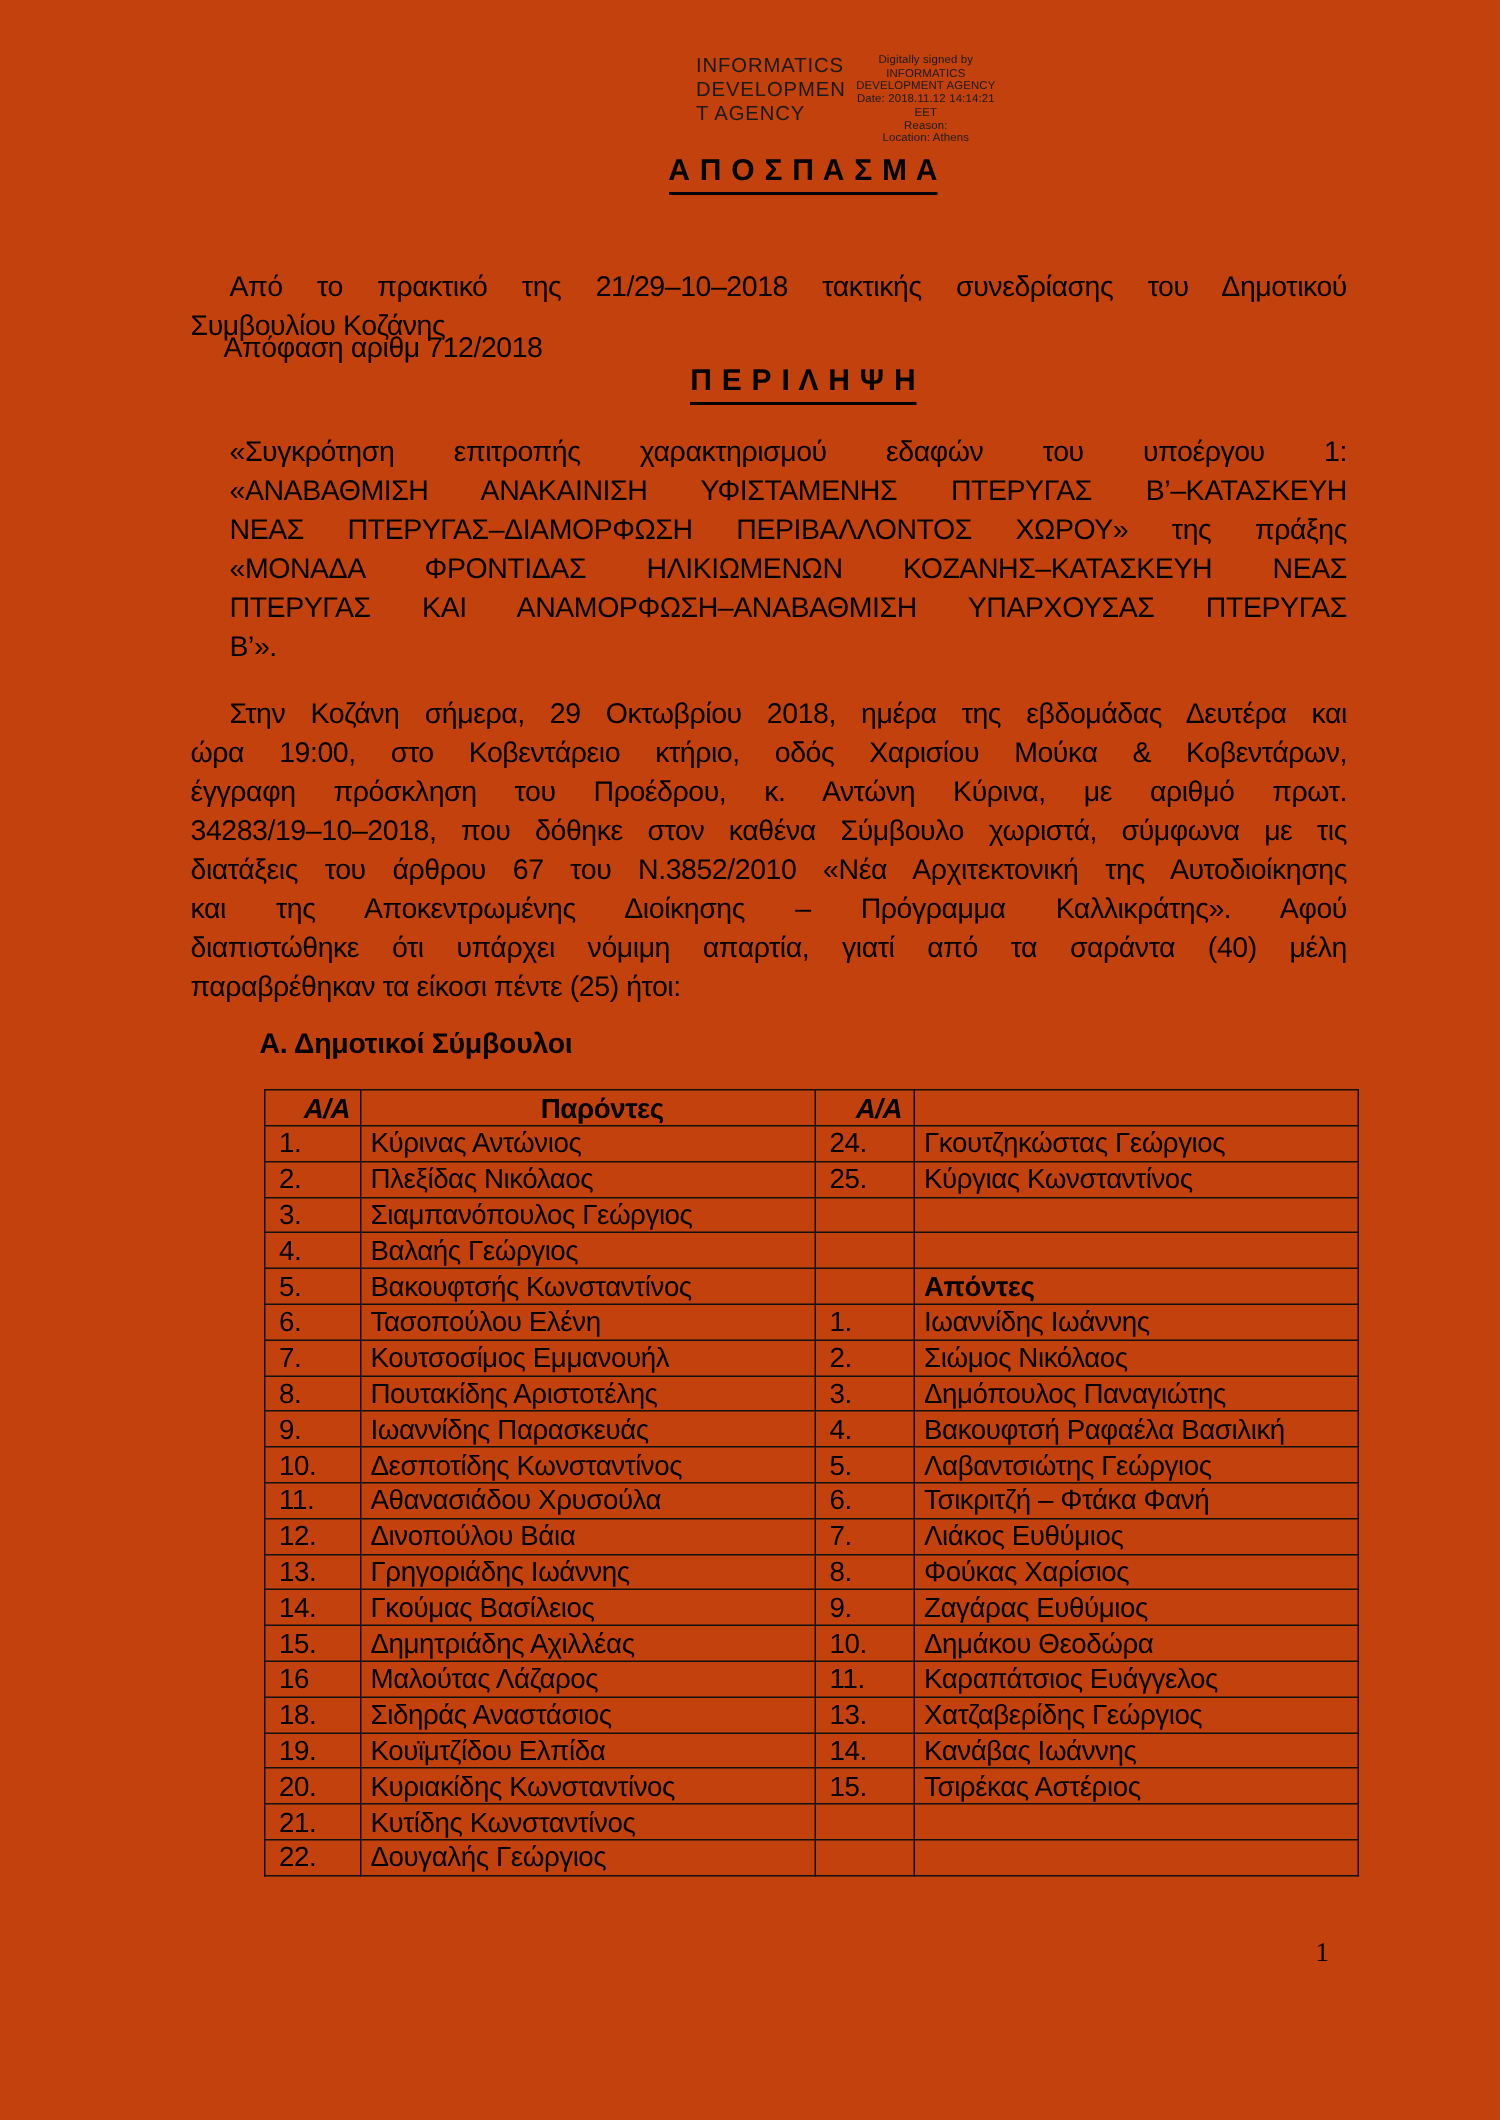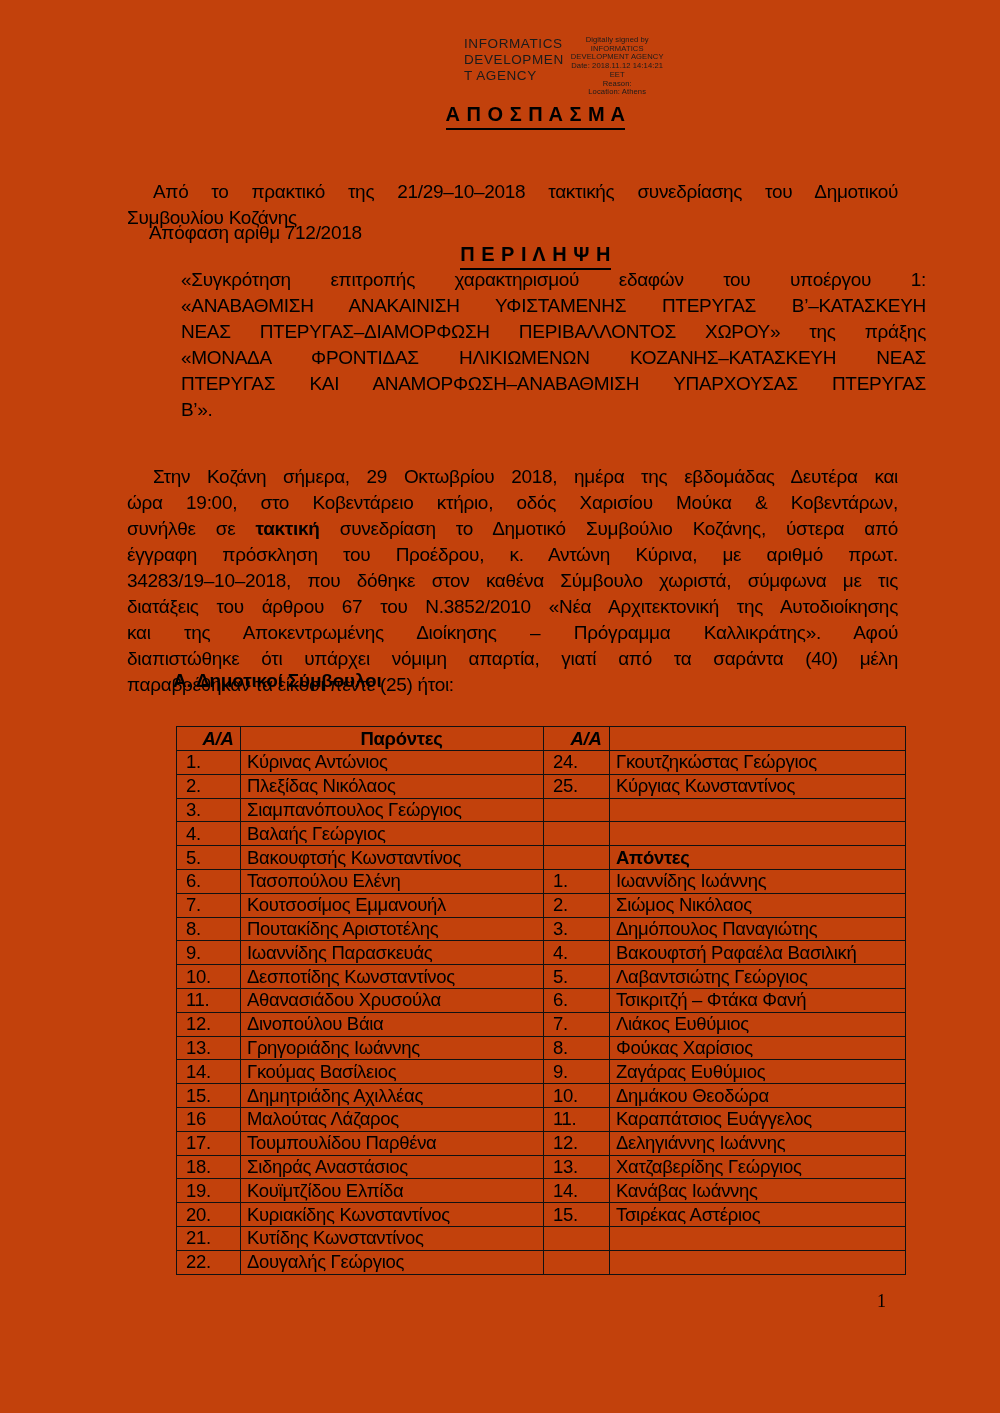--- a/index.html
+++ b/index.html
@@ -37,25 +37,25 @@
   .para {
     position: absolute; left: 127px; width: 771px;
     font-size: 19px; letter-spacing: -0.3px;
   }
   .line { line-height: 26px; }
   .just { text-align: justify; text-align-last: justify; }
   .indent { text-indent: 26px; }
   #intro-para { top: 146px; margin-top: 33px; }
   #decision-block { top: 220px; }
   #decision-block .line { text-indent: 22px; }
-  #subject-para { top: 267px; left: 153px; width: 745px; margin-left: 28px; }
+  #subject-para { top: 289px; left: 153px; width: 745px; }
   #body-para { top: 464px; }
 
   #council-heading {
-    position: absolute; top: 668px; left: 173px;
+    position: absolute; top: 684px; left: 173px;
     font-size: 19px; font-weight: bold; letter-spacing: -0.2px; line-height: 26px;
   }
 
   
   #attendance-table {
     position: absolute; top: 726px; left: 176px;
     border-collapse: collapse; table-layout: fixed; width: 729px;
     font-size: 18.5px; letter-spacing: -0.3px;
   }
   #attendance-table col.c1 { width: 64px; }
@@ -121,21 +121,20 @@
       <div class="line just"><span>«ΑΝΑΒΑΘΜΙΣΗ ΑΝΑΚΑΙΝΙΣΗ ΥΦΙΣΤΑΜΕΝΗΣ ΠΤΕΡΥΓΑΣ Β’–ΚΑΤΑΣΚΕΥΗ</span></div>
       <div class="line just"><span>ΝΕΑΣ ΠΤΕΡΥΓΑΣ–ΔΙΑΜΟΡΦΩΣΗ ΠΕΡΙΒΑΛΛΟΝΤΟΣ ΧΩΡΟΥ» της πράξης</span></div>
       <div class="line just"><span>«ΜΟΝΑΔΑ ΦΡΟΝΤΙΔΑΣ ΗΛΙΚΙΩΜΕΝΩΝ ΚΟΖΑΝΗΣ–ΚΑΤΑΣΚΕΥΗ ΝΕΑΣ</span></div>
       <div class="line just"><span>ΠΤΕΡΥΓΑΣ ΚΑΙ ΑΝΑΜΟΡΦΩΣΗ–ΑΝΑΒΑΘΜΙΣΗ ΥΠΑΡΧΟΥΣΑΣ ΠΤΕΡΥΓΑΣ</span></div>
       <div class="line"><span>Β’».</span></div>
     </div>
 
   <div class="para" id="body-para">
       <div class="line just indent"><span>Στην Κοζάνη σήμερα, 29 Οκτωβρίου 2018, ημέρα της εβδομάδας Δευτέρα και</span></div>
       <div class="line just"><span>ώρα 19:00, στο Κοβεντάρειο κτήριο, οδός Χαρισίου Μούκα &amp; Κοβεντάρων,</span></div>
-      <div class="line just"><span>συνήλθε σε </span><b>τακτική</b><span> συνεδρίαση το Δημοτικό Συμβούλιο Κοζάνης, ύστερα από</span></div>
       <div class="line just"><span>έγγραφη πρόσκληση του Προέδρου, κ. Αντώνη Κύρινα, με αριθμό πρωτ.</span></div>
       <div class="line just"><span>34283/19–10–2018, που δόθηκε στον καθένα Σύμβουλο χωριστά, σύμφωνα με τις</span></div>
       <div class="line just"><span>διατάξεις του άρθρου 67 του Ν.3852/2010 «Νέα Αρχιτεκτονική της Αυτοδιοίκησης</span></div>
       <div class="line just"><span>και της Αποκεντρωμένης Διοίκησης – Πρόγραμμα Καλλικράτης». Αφού</span></div>
       <div class="line just"><span>διαπιστώθηκε ότι υπάρχει νόμιμη απαρτία, γιατί από τα σαράντα (40) μέλη</span></div>
       <div class="line"><span>παραβρέθηκαν τα είκοσι πέντε (25) ήτοι:</span></div>
     </div>
 
   <div id="council-heading">Α. Δημοτικοί Σύμβουλοι</div>
 
@@ -245,26 +244,20 @@
           <td class="num">10.</td>
           <td class="">Δημάκου Θεοδώρα</td>
         </tr>
         <tr>
           <td class="num">16</td>
           <td class="">Μαλούτας Λάζαρος</td>
           <td class="num">11.</td>
           <td class="">Καραπάτσιος Ευάγγελος</td>
         </tr>
         <tr>
-          <td class="num">17.</td>
-          <td class="">Τουμπουλίδου Παρθένα</td>
-          <td class="num">12.</td>
-          <td class="">Δεληγιάννης Ιωάννης</td>
-        </tr>
-        <tr>
           <td class="num">18.</td>
           <td class="">Σιδηράς Αναστάσιος</td>
           <td class="num">13.</td>
           <td class="">Χατζαβερίδης Γεώργιος</td>
         </tr>
         <tr>
           <td class="num">19.</td>
           <td class="">Κουϊμτζίδου Ελπίδα</td>
           <td class="num">14.</td>
           <td class="">Κανάβας Ιωάννης</td>

